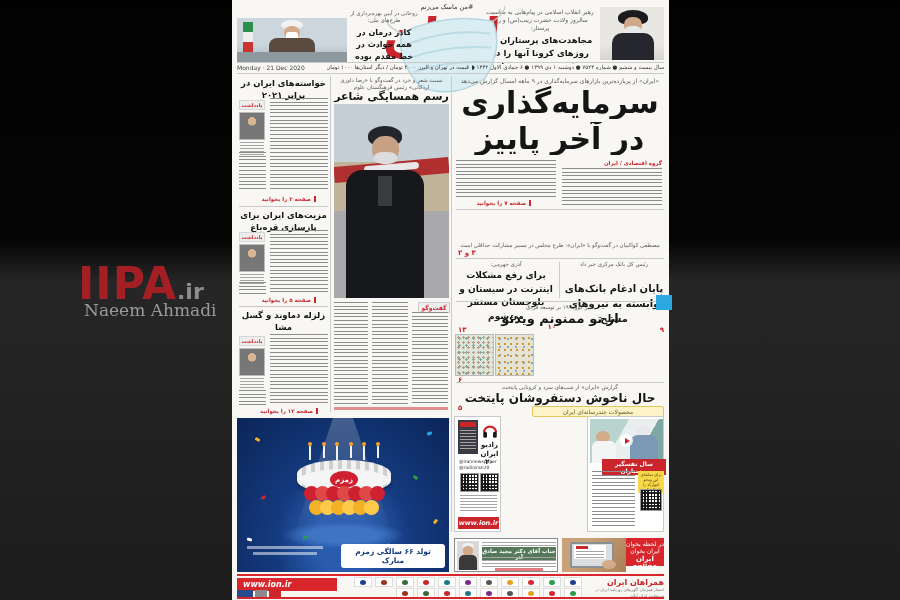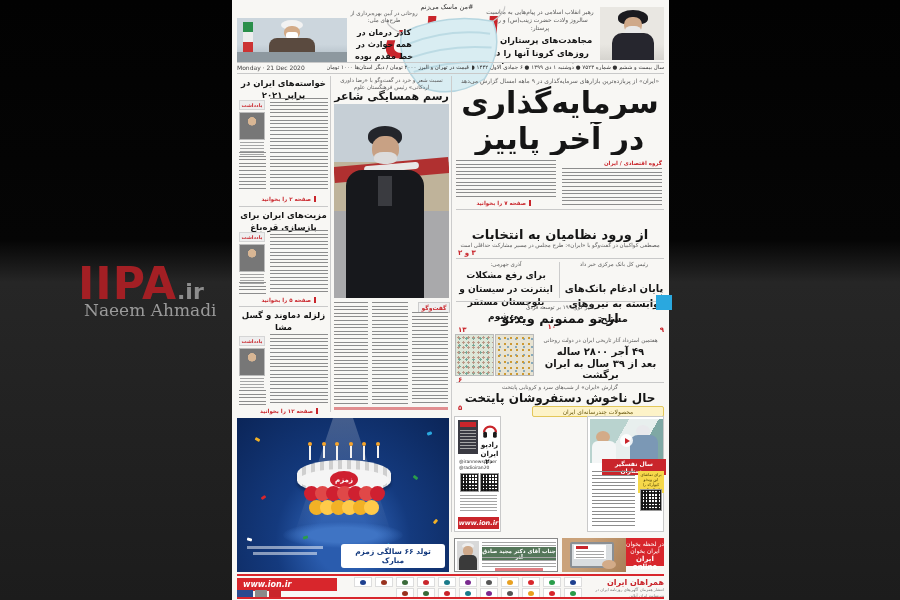--- a/index.html
+++ b/index.html
@@ -97,21 +97,20 @@
 
     <div class="abs fa ctr k" style="left:224px;top:77px;width:208px;font-size:6px;white-space:nowrap;overflow:hidden;">«ایران» از پربازده‌ترین بازارهای سرمایه‌گذاری در ۹ ماهه امسال گزارش می‌دهد</div>
     <div class="abs fa ctr h" style="left:224px;top:86px;width:208px;font-size:30px;line-height:1.1;overflow:hidden;">سرمایه‌گذاری</div>
     <div class="abs fa ctr h" style="left:224px;top:122px;width:208px;font-size:30px;line-height:1.1;overflow:hidden;">در آخر پاییز</div>
     <div class="abs fa rl" style="left:330px;top:160px;width:100px;text-align:right;">گروه اقتصادی / ایران</div>
     <div class="abs ft" style="left:330px;top:168px;width:100px;height:38px;"></div>
     <div class="abs ft" style="left:224px;top:160px;width:100px;height:38px;"></div>
     <div class="abs fa rl" style="left:224px;top:200px;width:70px;border-right:2px solid #c9252b;padding-right:3px;text-align:right;">صفحه ۷ را بخوانید</div>
     <div class="abs rule" style="left:224px;top:209px;width:208px;height:1px;"></div>
 
-    <div class="abs fa ctr h" style="left:224px;top:227px;width:208px;font-size:13px;">از ورود نظامیان به انتخابات</div>
     <div class="abs fa ctr k" style="left:224px;top:242px;width:208px;font-size:5.5px;white-space:nowrap;overflow:hidden;">مصطفی کواکبیان در گفت‌وگو با «ایران»: طرح مجلس در مسیر مشارکت حداقلی است</div>
     <div class="abs fa pnum" style="left:226px;top:249px;">۳ و ۲</div>
     <div class="abs rule" style="left:224px;top:258px;width:208px;height:1px;"></div>
 
     <div class="abs vrule" style="left:327px;top:262px;height:36px;"></div>
     <div class="abs fa ctr" style="left:332px;top:261px;width:100px;">
       <div class="k fa" style="font-size:5.5px;">رئیس کل بانک مرکزی خبر داد</div>
       <div class="h fa" style="font-size:10px;line-height:1.5;margin-top:13px;">پایان ادغام بانک‌های وابسته به نیروهای مسلح</div>
       <div class="fa pnum" style="text-align:right;">۹</div>
     </div>
@@ -125,25 +124,20 @@
     <div class="abs fa ctr k" style="left:224px;top:304px;width:208px;font-size:5.5px;">تأثیر کووید ۱۹ بر توسعه فردی</div>
     <div class="abs fa ctr h" style="left:224px;top:311px;width:208px;font-size:13px;">از تو ممنونم ویدئو</div>
     <div class="abs fa pnum" style="left:226px;top:326px;">۱۳</div>
 
     <div class="abs" style="left:223px;top:334px;width:37px;height:40px;border:1px solid #bbb;background:
         radial-gradient(#b98 1px, transparent 1.4px), radial-gradient(#7a9 1px, transparent 1.4px), #dde6d8;
         background-size:5px 5px,7px 7px;"></div>
     <div class="abs" style="left:263px;top:334px;width:37px;height:40px;border:1px solid #bbb;background:
         radial-gradient(#c93 1px, transparent 1.4px), radial-gradient(#8ab 1px, transparent 1.4px), #e7e3d2;
         background-size:6px 6px,8px 8px;"></div>
-    <div class="abs fa ctr" style="left:305px;top:337px;width:127px;">
-      <div class="k fa" style="font-size:5.5px;">هفتمین استرداد آثار تاریخی ایران در دولت روحانی</div>
-      <div class="h fa" style="font-size:10px;margin-top:2px;">۴۹ آجر ۲۸۰۰ ساله</div>
-      <div class="h fa" style="font-size:10px;margin-top:1px;">بعد از ۳۹ سال به ایران برگشت</div>
-    </div>
     <div class="abs fa pnum" style="left:226px;top:376px;">۶</div>
     <div class="abs rule" style="left:224px;top:382px;width:208px;height:1px;"></div>
 
     <div class="abs fa ctr k" style="left:224px;top:384px;width:208px;font-size:5.5px;">گزارش «ایران» از شب‌های سرد و کرونایی پایتخت</div>
     <div class="abs fa ctr h" style="left:224px;top:391px;width:208px;font-size:12px;">حال ناخوش دستفروشان پایتخت</div>
     <div class="abs fa pnum" style="left:226px;top:404px;">۵</div>
 
     <div class="abs fa ctr" style="left:300px;top:406px;width:130px;font-size:6px;color:#6a5a10;background:#fdf3c8;border:1px solid #e3c75a;border-radius:2px;padding:1px 0;">محصولات چندرسانه‌ای ایران</div>
 
     <div class="abs card" style="left:355px;top:416px;width:77px;height:116px;">

